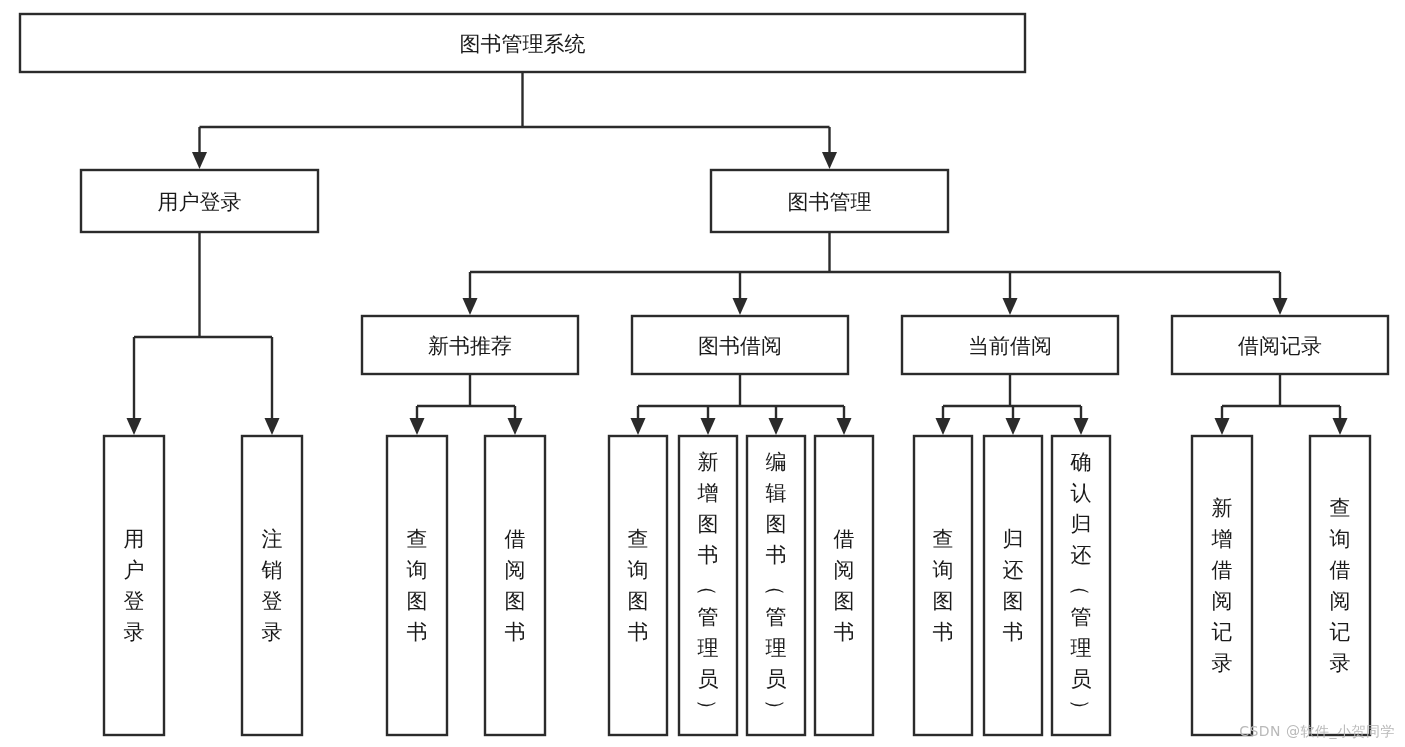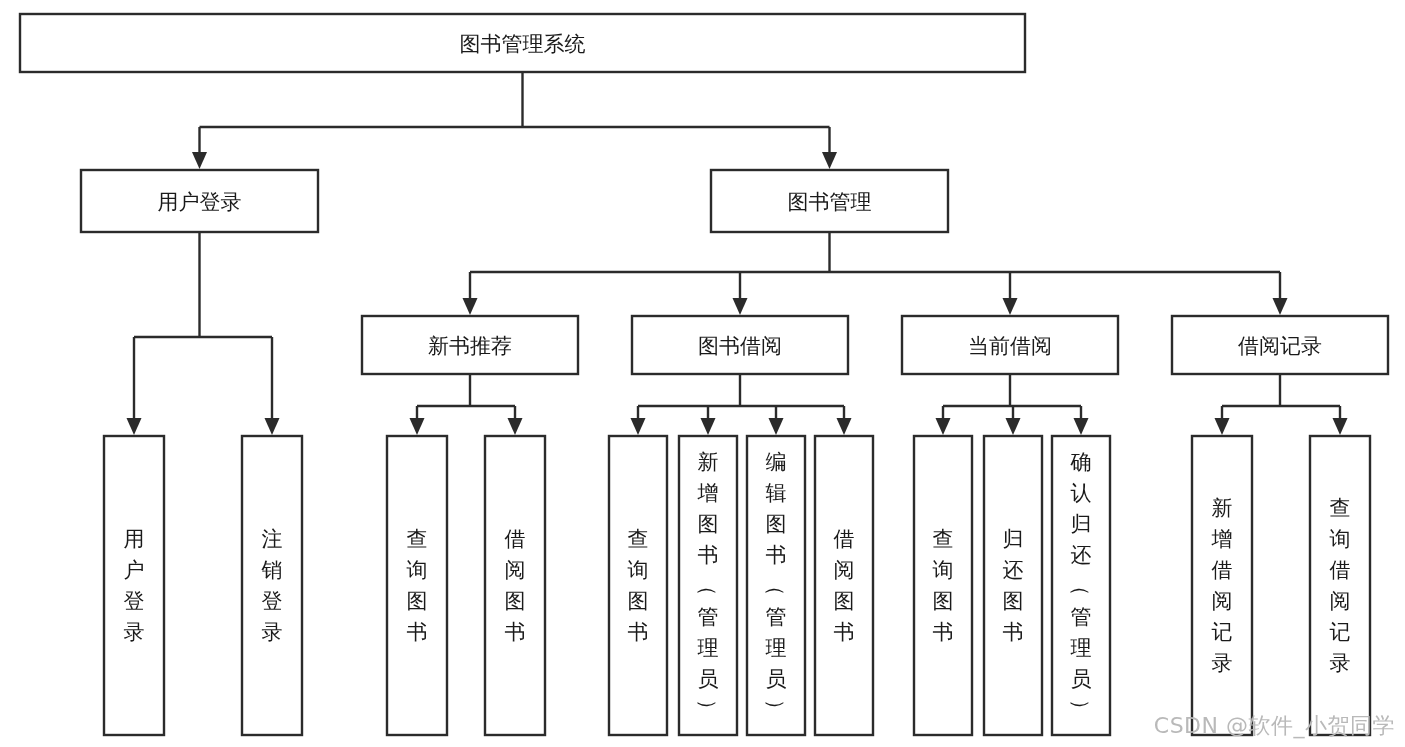--- a/index.html
+++ b/index.html
@@ -58,21 +58,21 @@
     text-anchor: middle;
   }
   .node-label-v tspan {
     dominant-baseline: central;
   }
   .watermark-text {
     position: absolute;
     right: 10px;
     bottom: 6px;
     font-family: "DejaVu Sans", "Liberation Sans", sans-serif;
-    font-size: 22px;
+    font-size: 14px;
     color: #b9b9b9;
     letter-spacing: 0.5px;
     white-space: nowrap;
     user-select: none;
   }
 </style>
 </head>
 <body>
 
 <div id="diagram-root">

